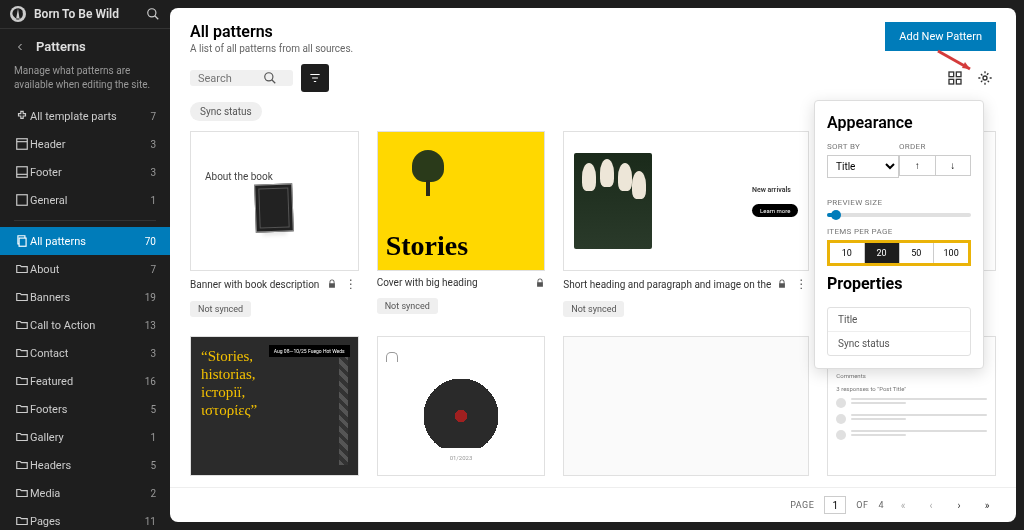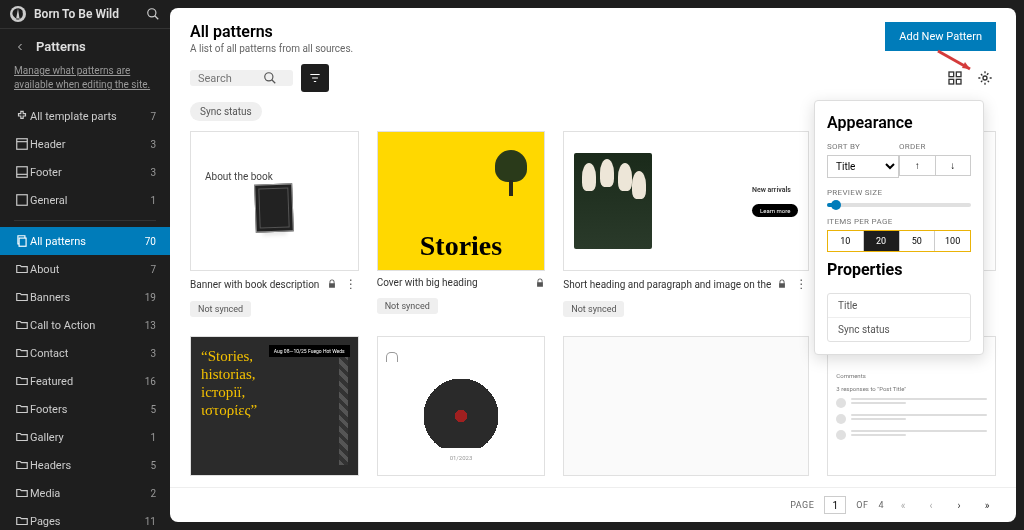--- a/index.html
+++ b/index.html
@@ -6,21 +6,21 @@
 body { background: #1e1e1e; width: 1024px; height: 530px; overflow: hidden; display: flex; }
 
 .sidebar { width: 170px; background: #1e1e1e; color: #e0e0e0; display: flex; flex-direction: column; font-size: 11px; }
 .sidebar-top { display: flex; align-items: center; padding: 6px 10px; gap: 8px; border-bottom: 1px solid #333; }
 .wp-logo { width: 16px; height: 16px; border-radius: 50%; background: #ccc; display: flex; align-items: center; justify-content: center; }
 .wp-logo svg { width: 14px; height: 14px; }
 .site-name { font-weight: 600; font-size: 12px; flex: 1; }
 .search-icon-btn { color: #ccc; font-size: 14px; cursor: pointer; }
 .back-row { display: flex; align-items: center; gap: 10px; padding: 10px 14px; cursor: pointer; }
 .section-title { font-weight: 600; font-size: 13px; }
-.section-desc { color: #999; font-size: 10px; padding: 0 14px 10px; line-height: 1.4; text-decoration: underline; }
+.section-desc { color: #999; font-size: 10px; padding: 0 14px 10px; line-height: 1.4; }
 
 .cat-list, .pat-list { list-style: none; }
 .cat-item, .pat-item { display: flex; align-items: center; padding: 6px 14px; cursor: pointer; color: #ccc; }
 .cat-item .count, .pat-item .count { margin-left: auto; color: #999; font-size: 10px; }
 .cat-icon, .pat-icon { width: 16px; height: 16px; display: flex; align-items: center; justify-content: center; }
 .pat-item.active { background: #007cba; color: #fff; }
 .pat-item.active .count { color: #fff; }
 .divider { border: none; border-top: 1px solid #333; margin: 6px 14px; }
 
 .content { flex: 1; background: #fff; border-radius: 8px; margin: 8px 8px 8px 0; display: flex; flex-direction: column; overflow: hidden; position: relative; }
@@ -51,21 +51,21 @@
 .more-btn { font-size: 12px; color: #555; cursor: pointer; padding: 0 2px; }
 .chip { display: inline-block; background: #efefef; border-radius: 3px; padding: 3px 8px; font-size: 9px; color: #555; }
 
 
 .thumb1 { flex-direction: column; gap: 2px; }
 .thumb1-text { font-size: 10px; color: #444; align-self: flex-start; margin-left: 14px; }
 .book-block { width: 38px; height: 48px; background: #222; border: 1px solid #999; position: relative; color: #fff; font-size: 5px; display: flex; align-items: center; justify-content: center; transform: rotate(-2deg); }
 .book-block::before { content: ""; position: absolute; inset: 3px; border: 1px solid #555; }
 .book-block::after { content: ""; position: absolute; left: 6px; right: 6px; bottom: -4px; height: 6px; background: rgba(0,0,0,0.1); filter: blur(2px); }
 
-.thumb2 { padding: 0; background: #ffd800; flex-direction: column; align-items: center; }
+.thumb2 { padding: 0; background: #ffd800; flex-direction: column; align-items: flex-start; }
 .thumb2-img { flex: 1; background: linear-gradient(#6fa3c7 55%, #c9a832 55%); position: relative; }
 .thumb2-tree { position: absolute; left: 34px; top: 18px; width: 32px; height: 32px; background: #2a3a1a; border-radius: 50% 50% 40% 40%; }
 .thumb2-tree::after { content: ""; position: absolute; left: 14px; top: 30px; width: 4px; height: 16px; background: #2a2a1a; }
 .thumb2-title { font-family: Georgia, serif; font-weight: 900; font-size: 28px; padding: 4px 8px 8px; color: #000; }
 
 .thumb3 { justify-content: space-between; padding: 10px; gap: 36px; }
 .thumb3-img { width: 78px; height: 96px; background: linear-gradient(#1a2a1a, #2a3a2a); position: relative; border-radius: 2px; }
 .flower { position: absolute; width: 14px; height: 28px; background: #ede6d8; border-radius: 50% 50% 30% 30%; }
 .flower:nth-child(1) { left: 8px; top: 10px; }
 .flower:nth-child(2) { left: 26px; top: 6px; }
@@ -100,31 +100,31 @@
 .thumb8 .line { height: 2px; background: #ddd; border-radius: 1px; }
 .thumb8 .line.s { width: 40%; }
 
 .footer { display: flex; justify-content: flex-end; align-items: center; padding: 8px 20px; gap: 10px; border-top: 1px solid #eee; font-size: 10px; color: #666; }
 .page-label { font-size: 9px; letter-spacing: 0.5px; }
 .page-input { width: 22px; height: 18px; border: 1px solid #ccc; text-align: center; font-size: 10px; }
 .pager-btn { width: 18px; height: 18px; display: flex; align-items: center; justify-content: center; cursor: pointer; color: #aaa; }
 
 .popover { position: absolute; top: 92px; right: 32px; width: 170px; background: #fff; border: 1px solid #ddd; border-radius: 4px; box-shadow: 0 4px 16px rgba(0,0,0,0.15); padding: 12px; font-size: 10px; z-index: 10; }
 .popover h3 { font-size: 16px; font-weight: 600; margin-bottom: 10px; }
-.popover .row-2 { display: flex; gap: 0; margin-bottom: 10px; }
+.popover .row-2 { display: flex; gap: 0; margin-bottom: 20px; }
 .popover .col { flex: 1; }
 .popover .lbl { font-size: 8px; color: #777; text-transform: uppercase; letter-spacing: 0.3px; margin-bottom: 4px; display: block; }
 .popover select { width: 100%; padding: 4px; border: 1px solid #ccc; font-size: 10px; background: #fff; }
 .order-btns { display: flex; border: 1px solid #ccc; }
 .order-btns div { flex: 1; text-align: center; padding: 4px 0; cursor: pointer; }
 .order-btns div:first-child { border-right: 1px solid #ccc; }
 .slider-track { position: relative; height: 4px; background: #e0e0e0; border-radius: 2px; margin: 6px 0 10px; }
 .slider-prog { position: absolute; left: 0; height: 100%; background: #007cba; border-radius: 2px; }
 .slider-thumb { position: absolute; top: 50%; width: 10px; height: 10px; background: #007cba; border-radius: 50%; transform: translate(-50%, -50%); }
-.items-btns { display: flex; border: 1px solid #eab308; }
+.items-btns { display: flex; border: 3px solid #eab308; }
 .items-btns div { flex: 1; text-align: center; padding: 5px 0; cursor: pointer; font-size: 9px; border-right: 1px solid #ccc; }
 .items-btns div:last-child { border-right: none; }
 .items-btns div.active { background: #1e1e1e; color: #fff; }
 .props { border: 1px solid #e0e0e0; border-radius: 3px; margin-top: 8px; }
 .props-head { font-weight: 700; padding: 8px 0 6px; font-size: 16px; }
 .props div { padding: 6px 10px; color: #555; }
 .props div:first-child { border-bottom: 1px solid #eee; }
 
 svg { display: block; }
 </style>

